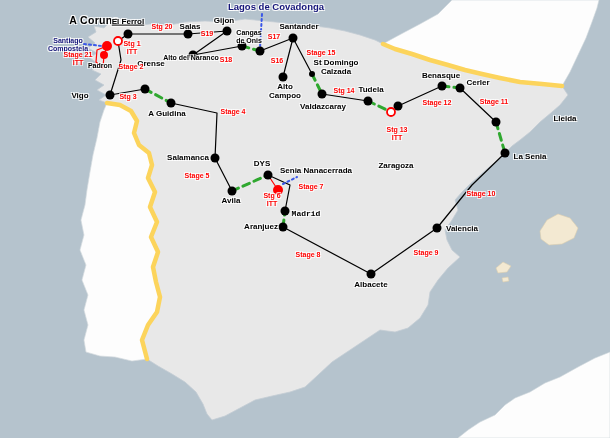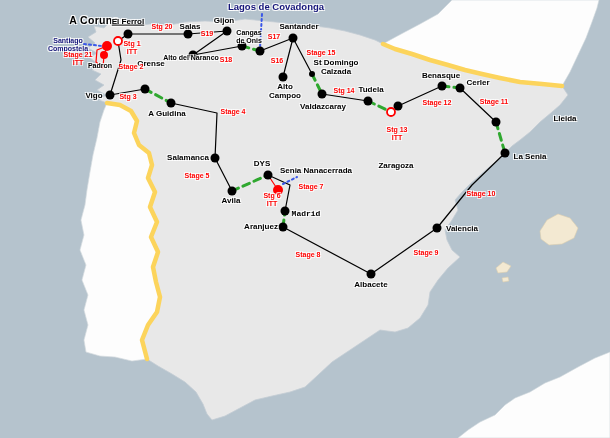--- a/index.html
+++ b/index.html
@@ -156,21 +156,21 @@
       <div class="lbl city" style="left: 517px; top: 119px; margin-left: 48px;">Lleida</div>
       <div class="lbl city" style="left: 530px; top: 157px;">La Senia</div>
       <div class="lbl city" style="left: 462px; top: 229px;">Valencia</div>
       <div class="lbl city" style="left: 371px; top: 285px;">Albacete</div>
       <div class="lbl city" style="left: 261px; top: 227px;">Aranjuez</div>
       <div class="lbl city" style="left: 306px; top: 214px; font-family: Liberation Mono, monospace;">Madrid</div>
       <div class="lbl city" style="left: 231px; top: 201px;">Avila</div>
       <div class="lbl city" style="left: 188px; top: 158px;">Salamanca</div>
       <div class="lbl city" style="left: 167px; top: 114px;">A Guidina</div>
       <div class="lbl city" style="left: 148px; top: 64px; padding-left: 6px;">Orense</div>
-      <div class="lbl city" style="left: 94px; top: 96px;">Vigo</div>
+      <div class="lbl city" style="left: 80px; top: 96px;">Vigo</div>
       <div class="lbl city" style="left: 262px; top: 164px;">DYS</div>
       <div class="lbl city" style="left: 316px; top: 171px;">Senia Nanacerrada</div>
       <div class="lbl city-sm" style="left: 100px; top: 66px;">Padron</div>
       <div class="lbl poi-lg" style="left: 276px; top: 7px;">Lagos de Covadonga</div>
       <div class="lbl poi" style="left: 68px; top: 45px;">Santiago
 Compostela</div>
       <div class="lbl stage" style="left: 132px; top: 48px;">Stg 1
 ITT</div>
       <div class="lbl stage" style="left: 131px; top: 67px;">Stage 2</div>
       <div class="lbl stage" style="left: 128px; top: 97px;">Stg 3</div>

